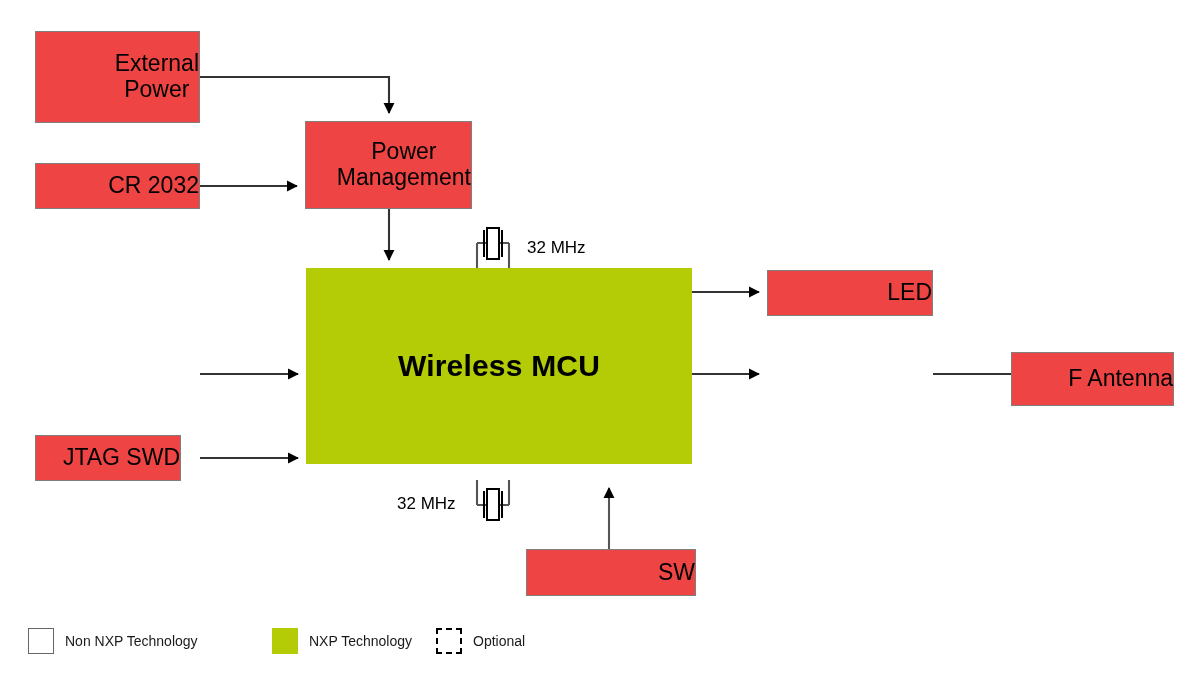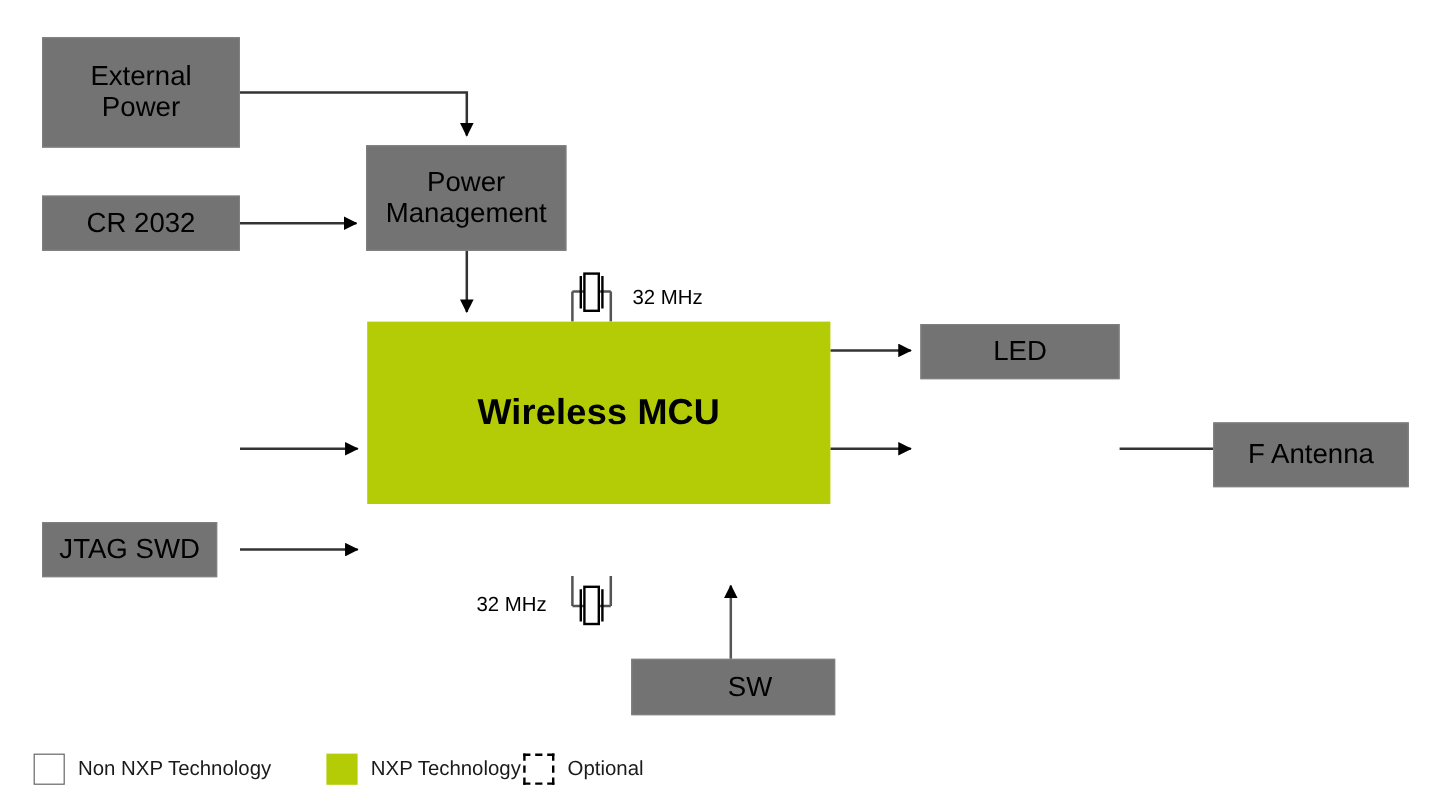--- a/index.html
+++ b/index.html
@@ -25,23 +25,24 @@
     position: absolute;
     box-sizing: border-box;
     display: flex;
     align-items: center;
     justify-content: center;
     text-align: center;
     line-height: 1.12;
     color: #000000;
   }
   .blk-white {
-    background: #737373;
+    background: #ef4444;
     border: 1.6px solid #7f7f7f;
     font-size: 23px;
+    justify-content: flex-end;
   }
   .blk-mcu {
     background: #b3cc06;
     border: none;
     font-size: 30px;
     font-weight: bold;
     letter-spacing: 0.2px;
   }
   .xlabel {
     position: absolute;
@@ -56,21 +57,21 @@
   }
   .legend-sw {
     width: 26px;
     height: 26px;
     box-sizing: border-box;
   }
   .sw-white { background: #ffffff; border: 1.6px solid #666666; }
   .sw-green { background: #b3cc06; border: none; }
   .sw-dash  { background: #ffffff; border: 2px dashed #000000; }
   .legend-tx {
-    font-size: 17px;
+    font-size: 14px;
     color: #1a1a1a;
     margin-left: 11px;
     white-space: nowrap;
   }
 </style>
 </head>
 <body>
 
 <div id="diagram">
 
@@ -128,21 +129,21 @@
       <span>Power</span><br>
       <span>Management</span>
     </span>
   </div>
 
 
   <div class="blk blk-white" style="left:35px;  top:435px; width:146px; height:46px;">
     <span>JTAG SWD</span>
   </div>
 
-  <div class="blk blk-mcu" style="left:306px; top:268px; width:386px; height:152px;">
+  <div class="blk blk-mcu" style="left:306px; top:268px; width:386px; height:196px;">
     <span>Wireless MCU</span>
   </div>
 
   <div class="blk blk-white" style="left:767px; top:270px; width:166px; height:46px;">
     <span>LED</span>
   </div>
 
 
   <div class="blk blk-white" style="left:1011px; top:352px; width:163px; height:54px;">
     <span>F Antenna</span>

